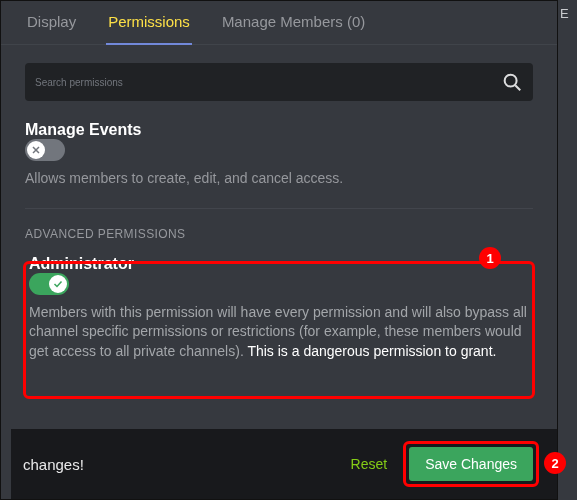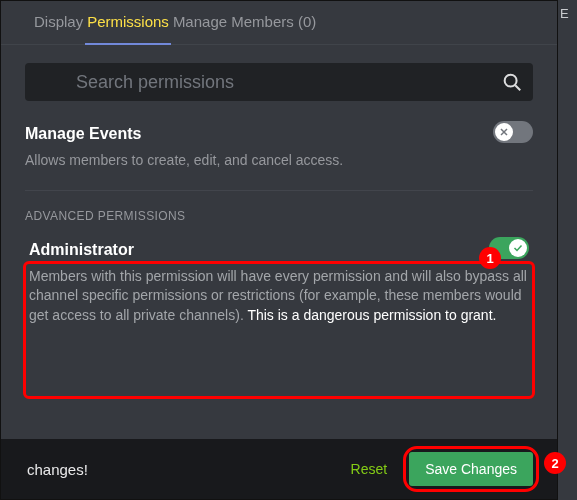--- a/index.html
+++ b/index.html
@@ -12,21 +12,22 @@
   }
   .panel {
     position: absolute;
     left: 0; top: 0;
     width: 558px; height: 500px;
     border: 1px solid #111;
     background: #36393f;
   }
   .tabs {
     display: flex;
-    padding: 12px 24px 0 31px;
+    gap: 28px;
+    padding: 12px 24px 0 24px;
     border-bottom: 1px solid rgba(79,84,92,0.4);
   }
   .tab {
     color: #96989d;
     font-size: 15px;
     padding: 0 2px 14px 2px;
     cursor: pointer;
     position: relative;
   }
   .tab.active {
@@ -47,30 +48,30 @@
     align-items: center;
     height: 38px;
     padding: 0 10px;
   }
   .search input {
     flex: 1;
     background: transparent;
     border: none;
     outline: none;
     color: #dcddde;
-    font-size: 18px;
-    margin-left: 41px;
+    font-size: 10px;
   }
   .search input::placeholder { color: #72767d; }
   .search .sicon { width: 22px; height: 22px; color: #dcddde; }
   .perm-row { margin-top: 20px; }
   .perm-head {
     display: flex;
     justify-content: space-between;
-    align-items: flex-end;
+    align-items: flex-start;
+    flex-direction: column;
   }
   .perm-title { color: #fff; font-weight: 600; font-size: 16px; }
   .perm-desc {
     color: #96989d;
     font-size: 14px;
     margin-top: 8px;
     line-height: 1.35;
   }
   .divider {
     border: none;
@@ -136,43 +137,43 @@
   .admin-block {
     padding: 10px 4px 4px 4px;
     margin-top: 4px;
   }
   .admin-title { color: #fff; font-weight: 700; font-size: 16px; }
   .admin-desc { color: #a3a6aa; font-size: 14px; margin-top: 8px; line-height: 1.4; }
   .admin-desc .danger { color: #fff; font-weight: 400; }
 
   .footer {
     position: absolute;
-    left: 0; right: 0; bottom: 0;
-    height: 60px;
+    left: 10px; right: 0; bottom: 0;
+    height: 70px;
     background: #18191c;
     display: flex;
     align-items: center;
-    padding: 0 18px 0 26px;
+    padding: 0 18px 0 12px;
   }
   .unsaved {
     color: #e9e9ea;
     font-size: 15px;
     font-weight: 500;
     flex: 1;
   }
   .reset {
     color: #84cc16;
     font-size: 14px;
     font-weight: 500;
     margin-right: 16px;
     cursor: pointer;
   }
   .save-wrap {
     border: 3px solid #ff0000;
-    border-radius: 14px;
+    border-radius: 6px;
     padding: 3px;
   }
   .save {
     background: #3ba55d;
     color: #fff;
     font-size: 14px;
     font-weight: 500;
     border: none;
     border-radius: 3px;
     padding: 9px 16px;

